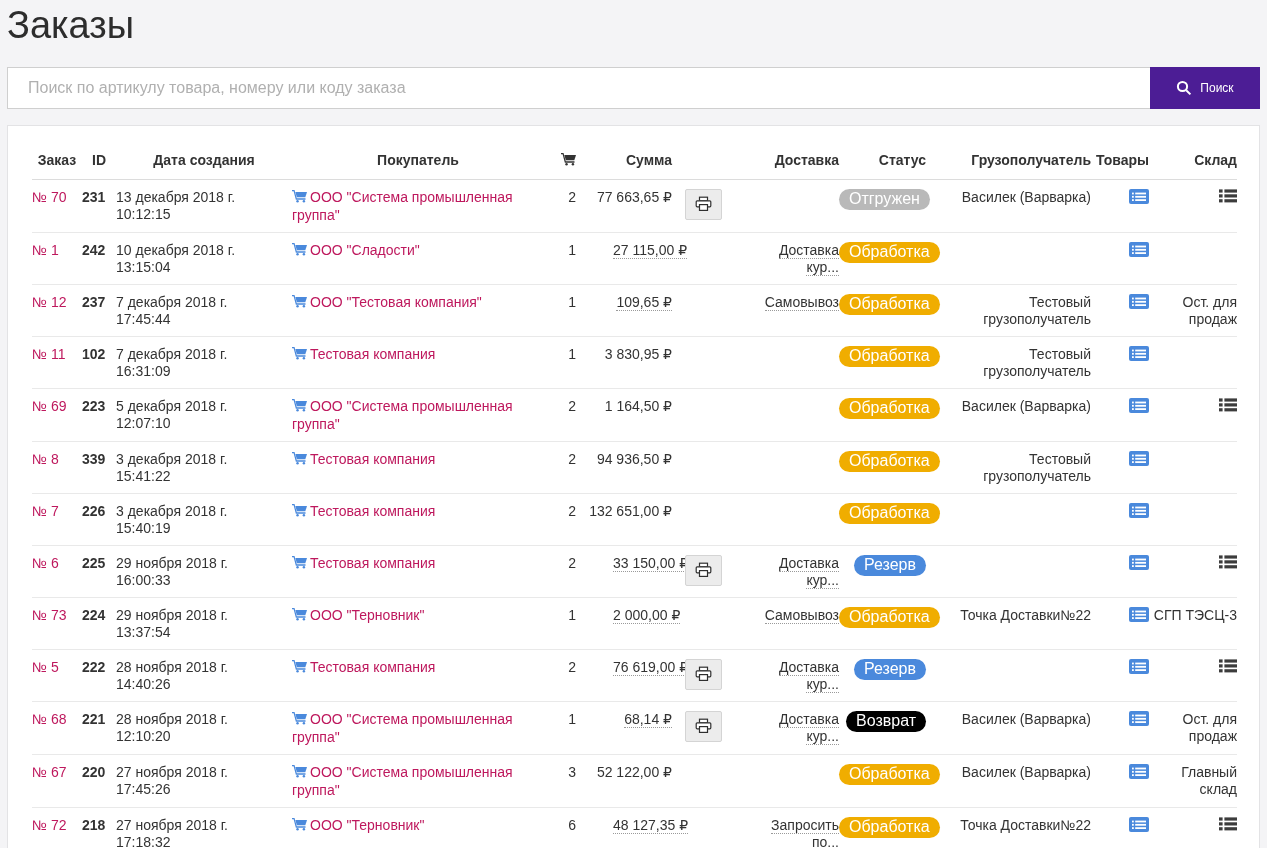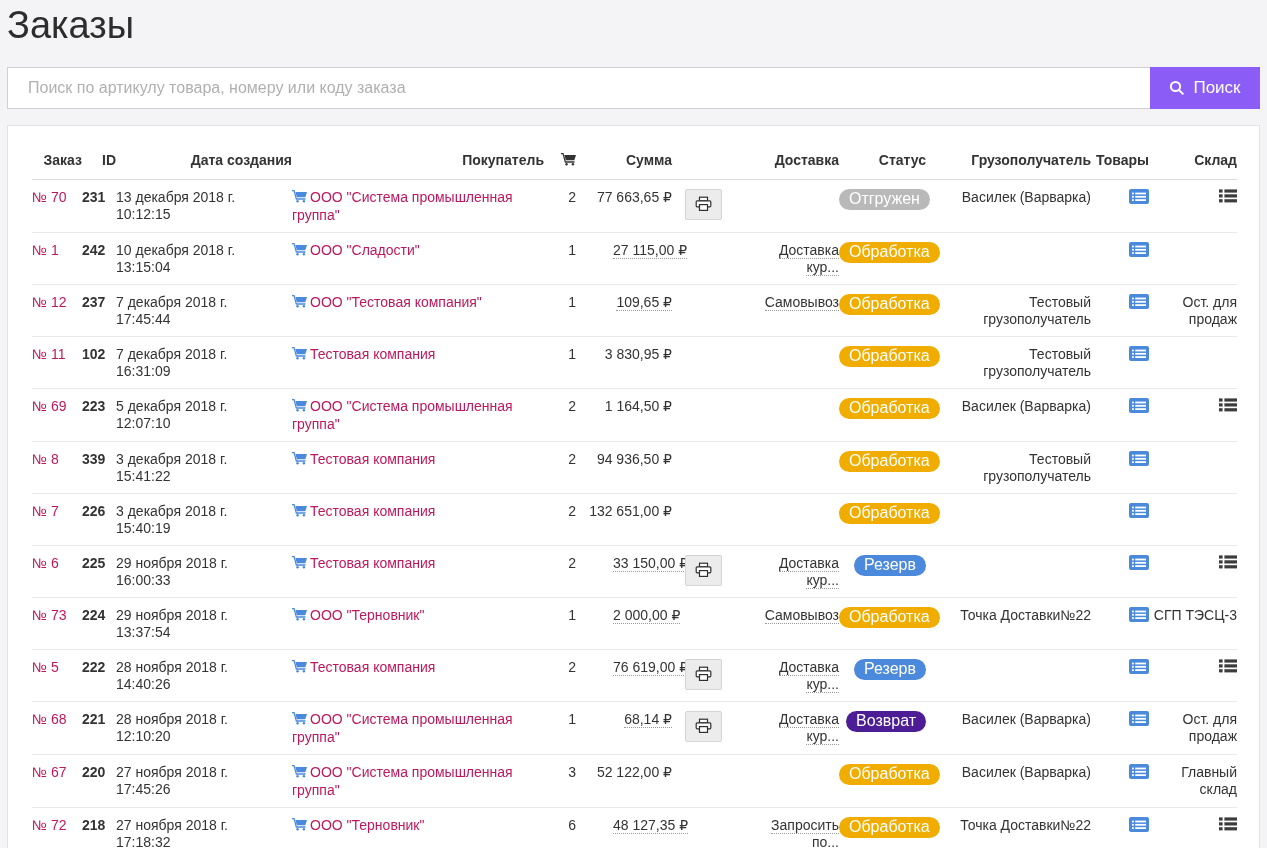--- a/index.html
+++ b/index.html
@@ -25,23 +25,23 @@
     padding: 0 20px;
     font-size: 16px;
     color: #333;
     font-family: inherit;
     outline: none;
   }
   .search-input::placeholder { color: #b0b0b0; }
   .search-btn {
     width: 110px;
     border: none;
-    background: #8b5cf6;
+    background: #4c1d95;
     color: #fff;
-    font-size: 17px;
+    font-size: 12px;
     font-family: inherit;
     display: flex;
     align-items: center;
     justify-content: center;
     gap: 8px;
     cursor: pointer;
   }
   .card {
     margin-top: 16px;
     background: #fff;
@@ -49,21 +49,21 @@
     padding: 12px 24px 0;
     height: 760px;
     overflow: hidden;
   }
   table { width: 100%; border-collapse: collapse; table-layout: fixed; font-size: 14px; }
   thead th {
     font-weight: 700;
     color: #333;
     padding: 14px 0 10px;
     border-bottom: 1px solid #dcdcdc;
-    text-align: right;
+    text-align: center;
     font-size: 14px;
   }
   tbody td {
     padding: 9px 0 8px;
     border-bottom: 1px solid #e9e9e9;
     vertical-align: top;
     line-height: 17px;
   }
   col.c-order { width: 50px; }
   col.c-id { width: 34px; }
@@ -745,21 +745,21 @@
             <rect x="1.2" y="4.8" width="14.6" height="6" rx="1"></rect>
             <rect x="4.5" y="8.6" width="8" height="5.8"></rect>
           </svg>
         </span>
       </button>
     </td>
     <td class="ta-r">
       <span class="dotted">Доставка кур...</span>
     </td>
     <td class="ta-r">
-      <span class="badge" style="background: #4c1d95;">Возврат</span>
+      <span class="badge" style="background: #000000;">Возврат</span>
     </td>
     <td class="ta-r">Василек (Варварка)</td>
     <td class="ta-c">
       <span class="icon-btn">
         <svg width="20" height="15" viewBox="0 0 20 15">
           <rect width="20" height="15" rx="2" fill="#4a89dc"></rect>
           <rect x="3" y="3.6" width="1.8" height="1.8" fill="#fff"></rect>
           <rect x="6.2" y="3.6" width="10.8" height="1.8" fill="#fff"></rect>
           <rect x="3" y="6.9" width="1.8" height="1.8" fill="#fff"></rect>
           <rect x="6.2" y="6.9" width="10.8" height="1.8" fill="#fff"></rect>

